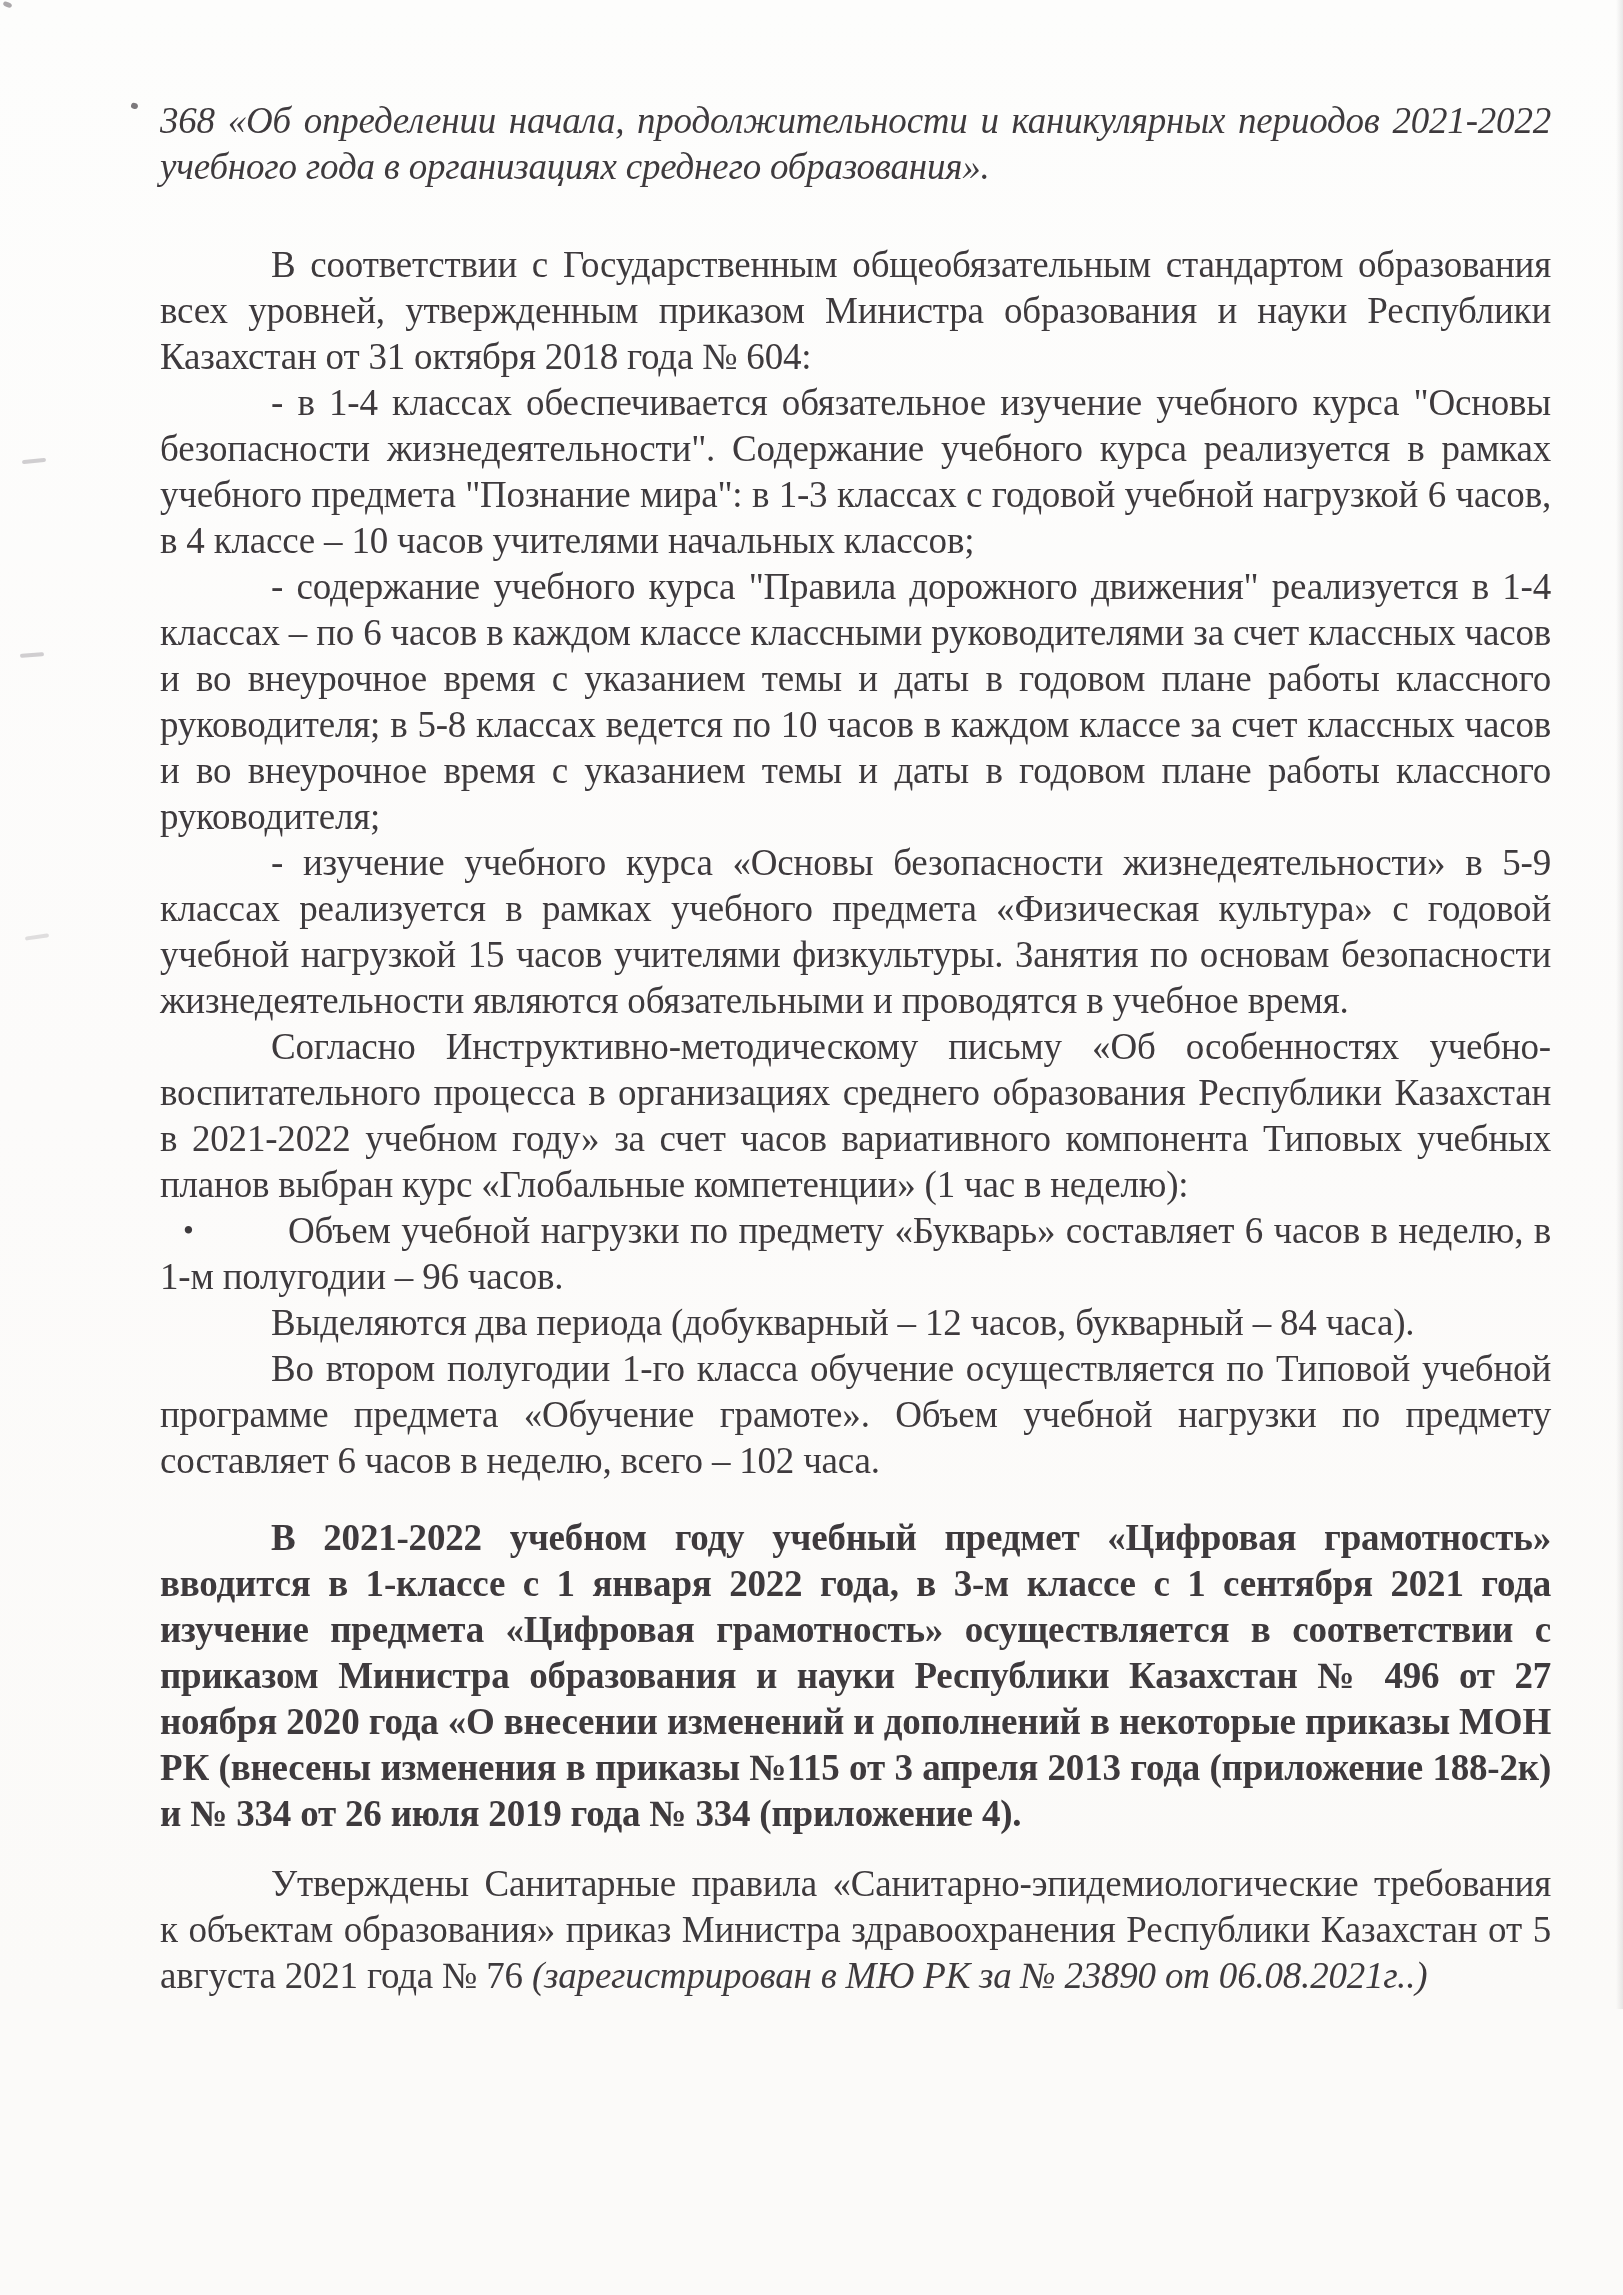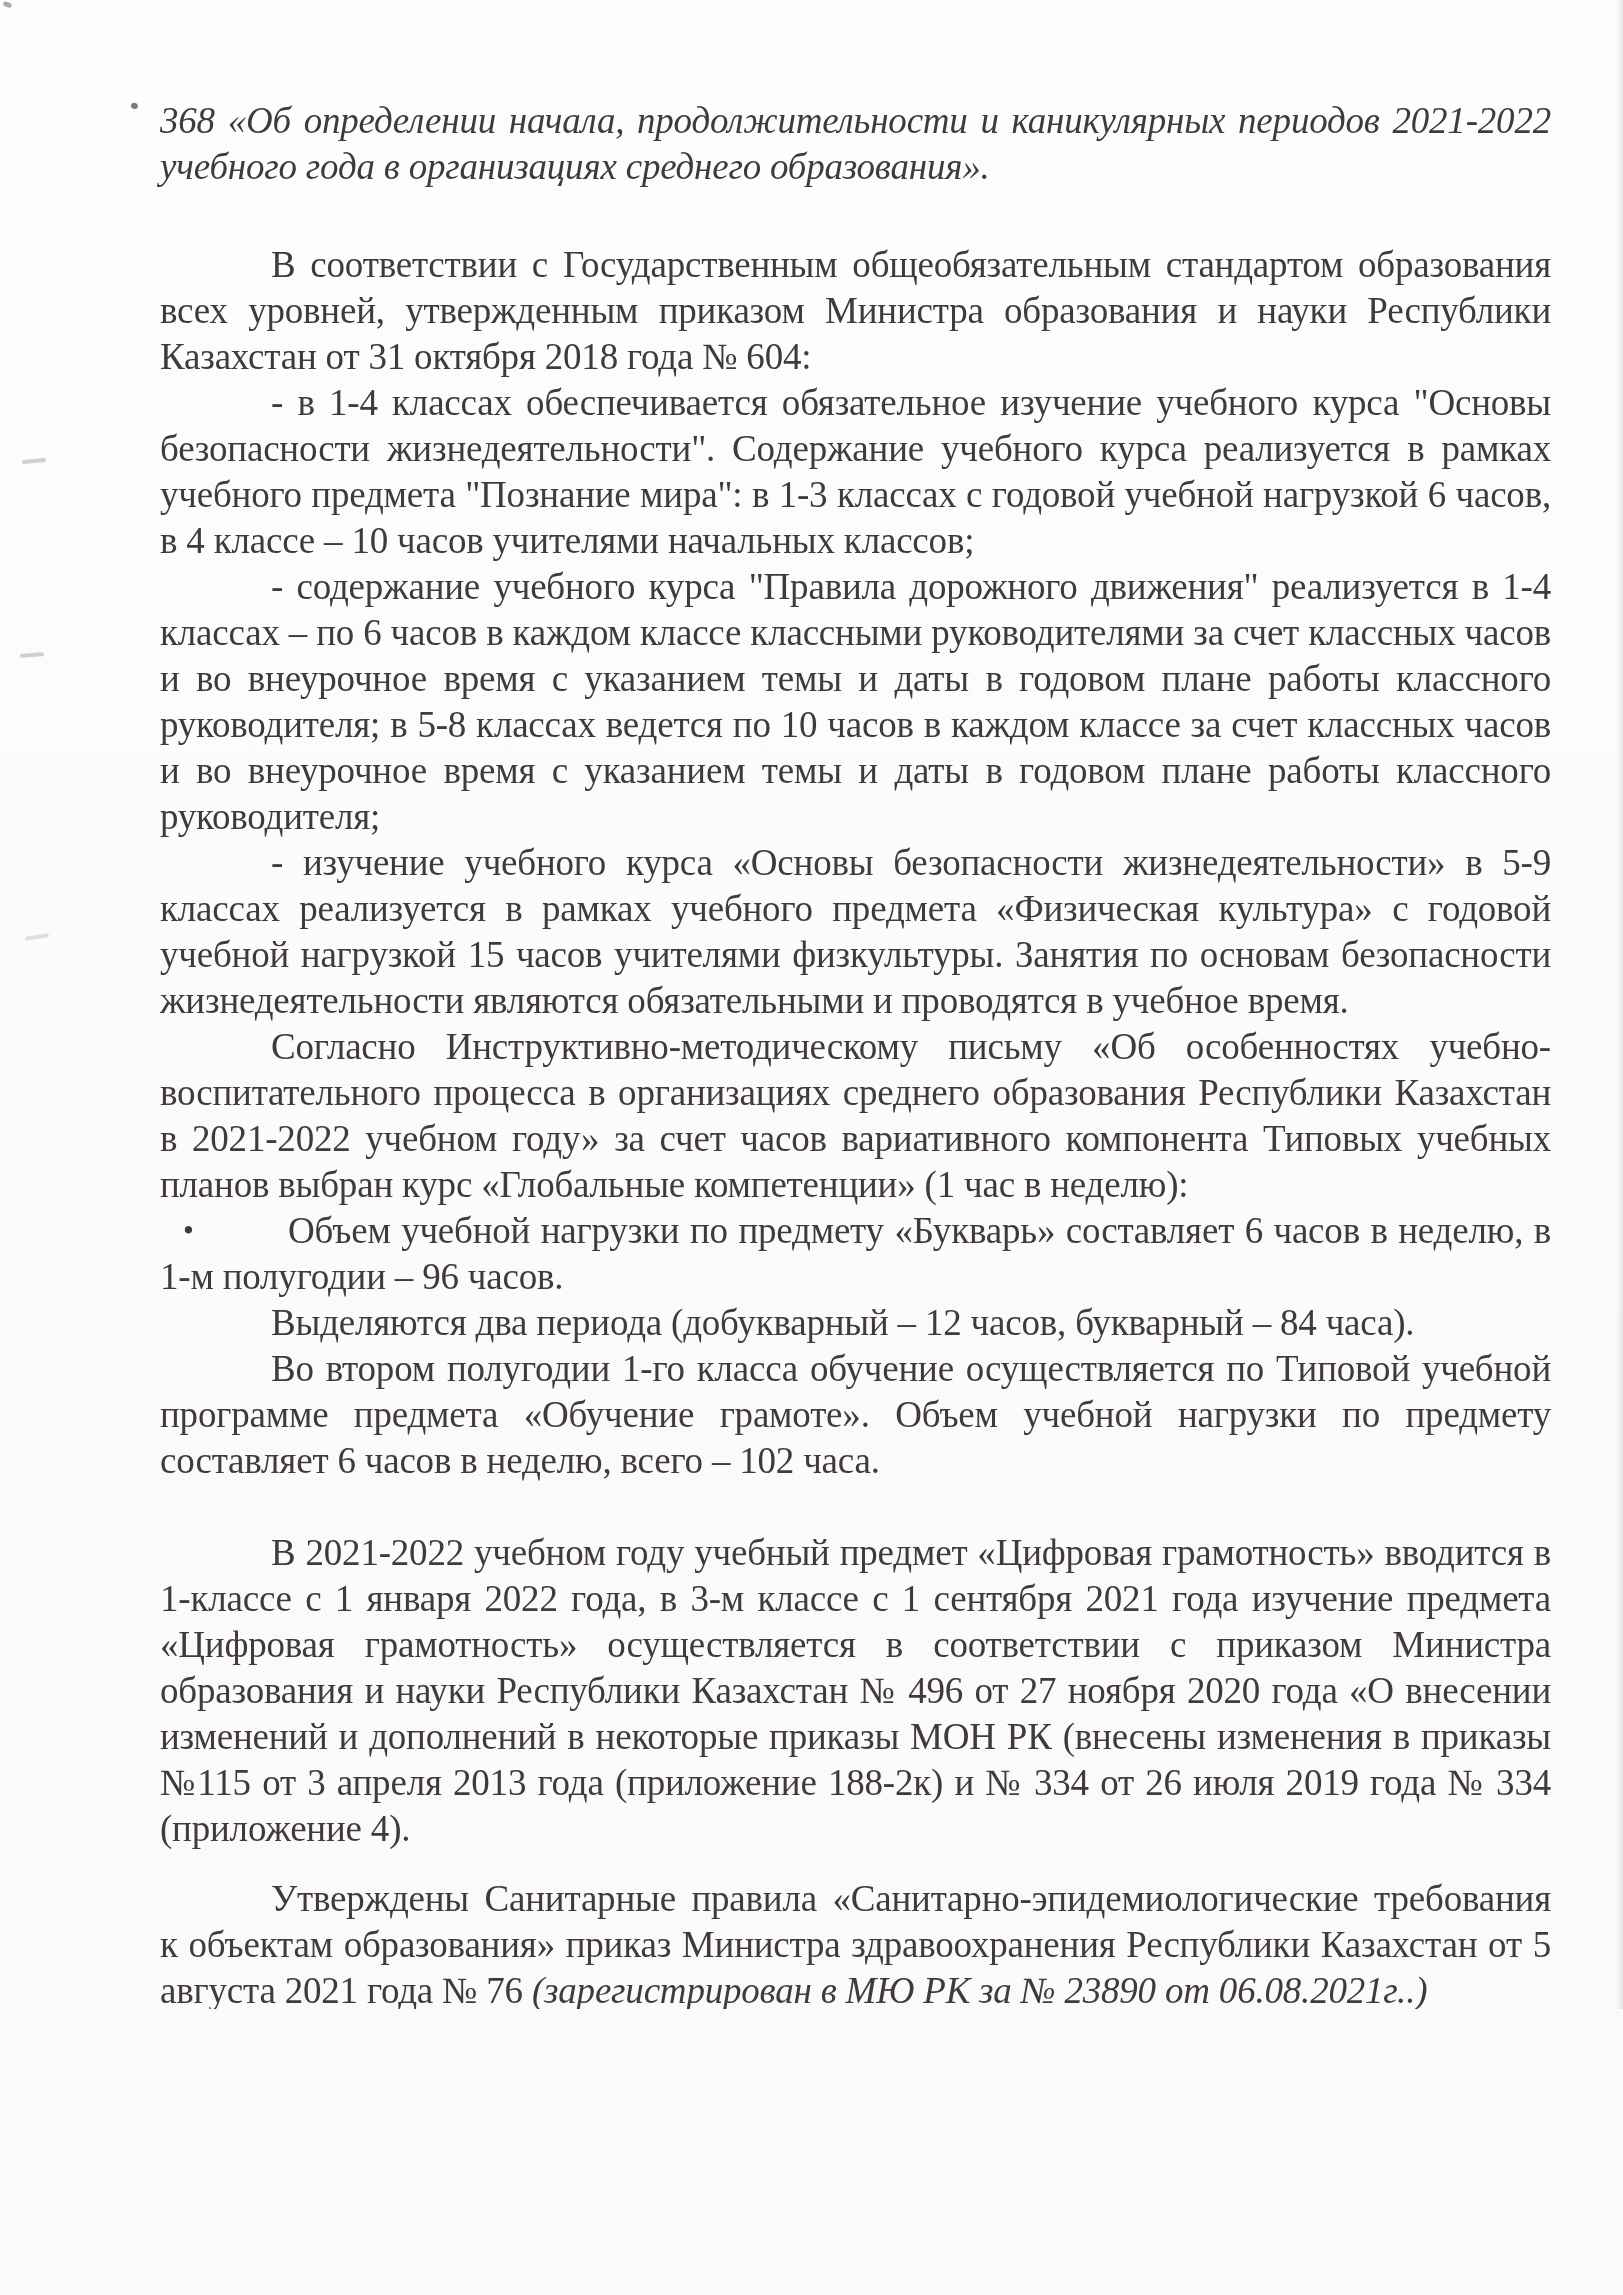--- a/index.html
+++ b/index.html
@@ -12,21 +12,21 @@
   }
   .content{
     position:absolute;left:160px;top:98px;width:1391px;
     font-size:37px;line-height:46px;letter-spacing:-0.2px;
     color:#3e3a3d;text-align:justify;
     hyphens:none;
   }
   .content p{margin:0;text-indent:111px;}
   p.intro{font-style:italic;text-indent:0;margin-bottom:52px;}
   p.bukvar{text-indent:128px;}
-  p.gap-top-sm{margin-top:46px;}
+  p.gap-top-sm{margin-top:31px;font-weight:bold;}
   p.gap-top-md{margin-top:24px;}
   p.bullet-line{position:relative;text-indent:0;padding-left:69px;}
   .bullet-marker{position:absolute;left:23px;top:0;font-size:31px;}
   .italic-note{font-style:italic;}
 
   .signature-row{
     position:absolute;left:160px;top:2153px;width:1391px;height:151px;
     font-size:37px;color:#3e3a3d;letter-spacing:-0.2px;
   }
   .signature-label{position:absolute;left:111px;top:27.5px;white-space:nowrap;}

